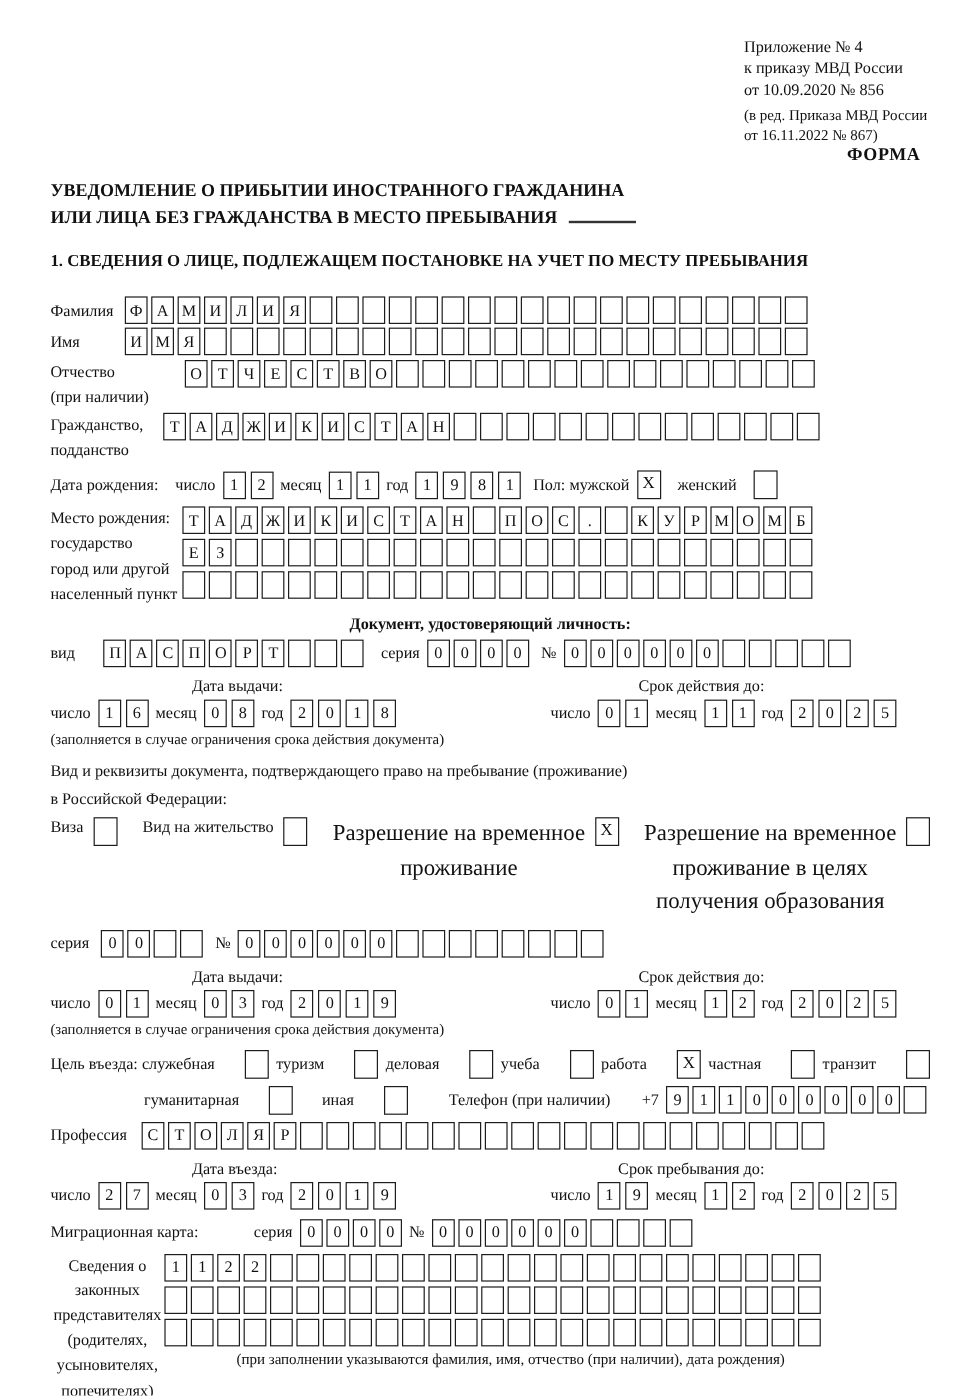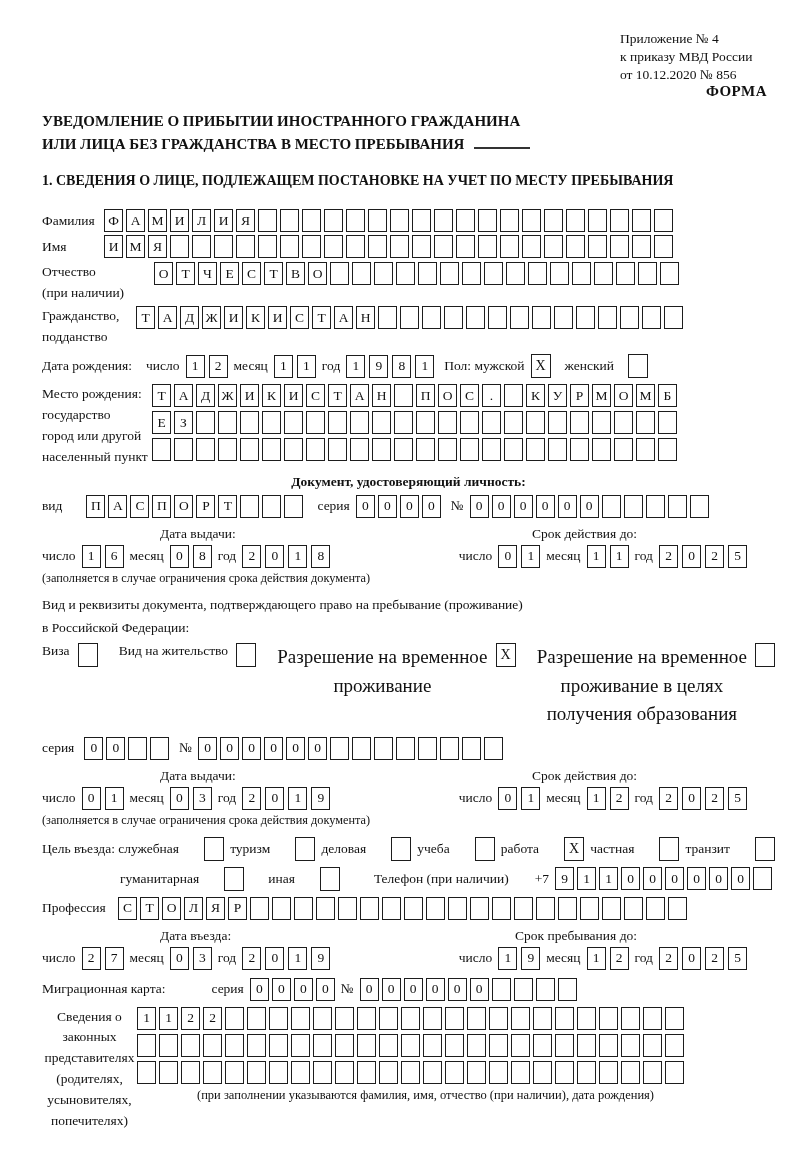--- a/index.html
+++ b/index.html
@@ -74,21 +74,25 @@
   .mt6 { margin-top:6px; } .mt8 { margin-top:8px; }
 </style>
 </head>
 <body>
 
 <div class="page">
 
   <div class="appendix">
     <div>Приложение № 4</div>
     <div>к приказу МВД России</div>
-    <div>от 10.12.2020 № 856</div>
+    <div>от 10.09.2020 № 856</div>
+    <div class="edit">
+      <div>(в ред. Приказа МВД России</div>
+      <div>от 16.11.2022 № 867)</div>
+    </div>
   </div>
   <div class="forma">ФОРМА</div>
 
   <div class="title">
     <div>УВЕДОМЛЕНИЕ О ПРИБЫТИИ ИНОСТРАННОГО ГРАЖДАНИНА</div>
     <div><span>ИЛИ ЛИЦА БЕЗ ГРАЖДАНСТВА В МЕСТО ПРЕБЫВАНИЯ</span><span class="blank-line"></span></div>
   </div>
 
   <div class="section-title">1. СВЕДЕНИЯ О ЛИЦЕ, ПОДЛЕЖАЩЕМ ПОСТАНОВКЕ НА УЧЕТ ПО МЕСТУ ПРЕБЫВАНИЯ</div>
 

